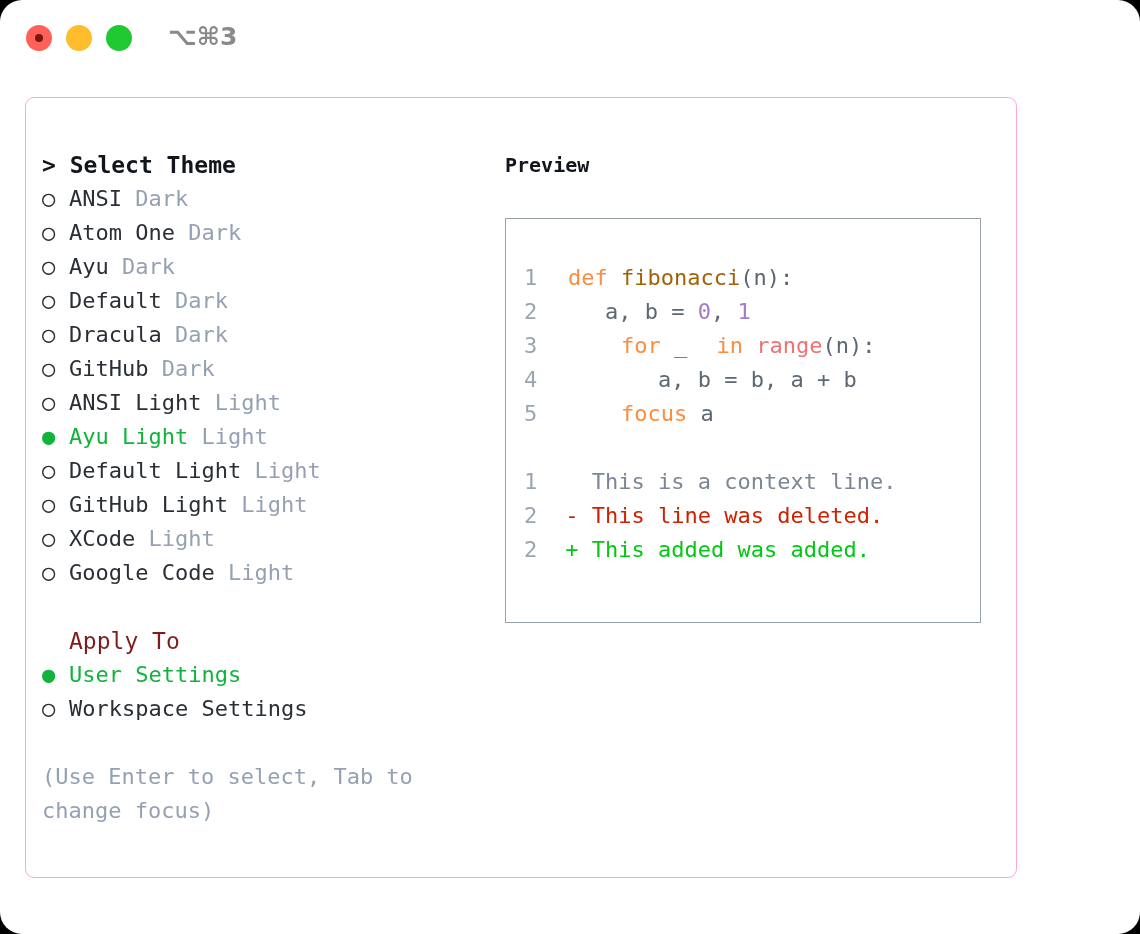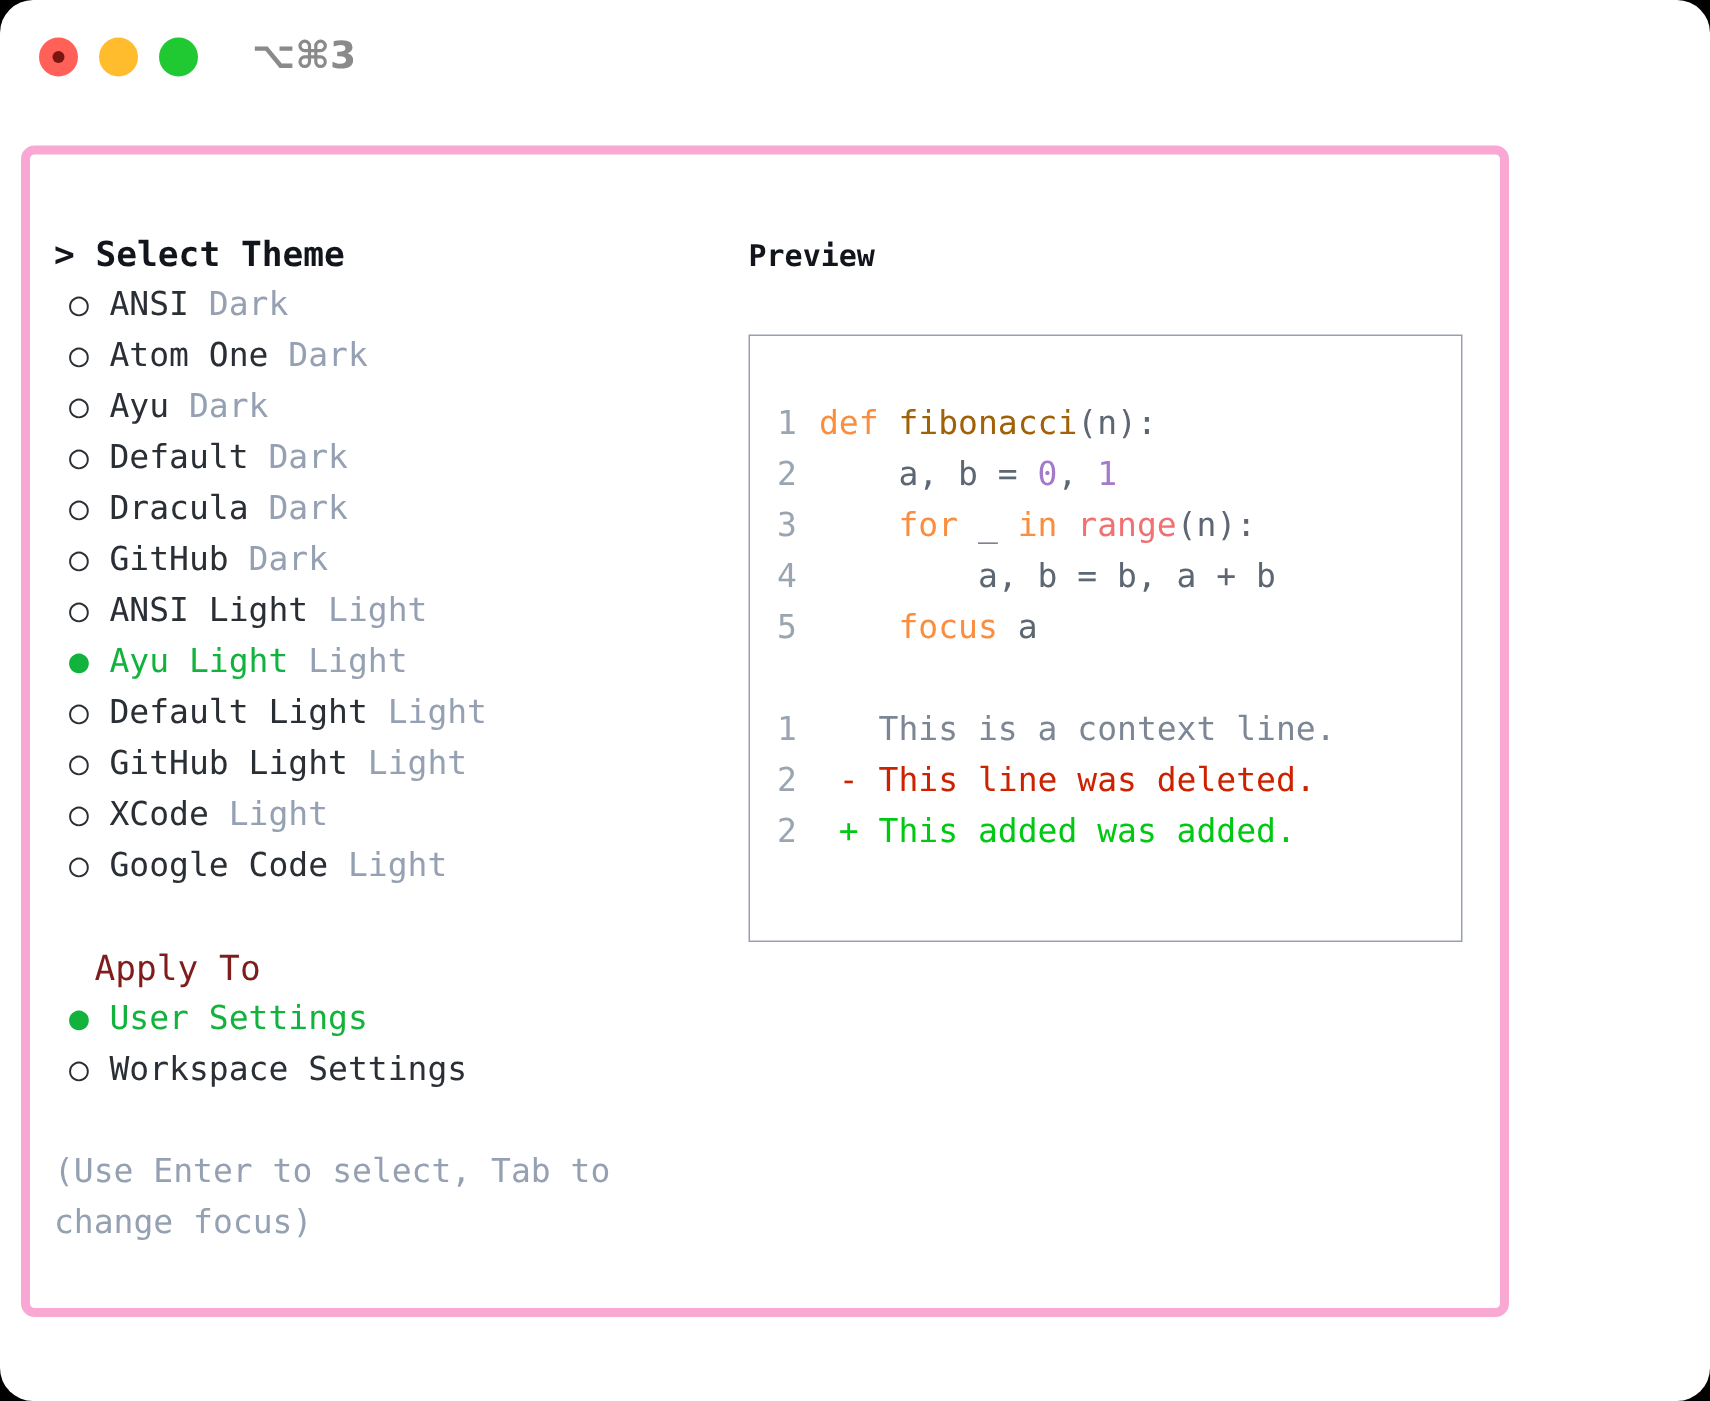--- a/index.html
+++ b/index.html
@@ -57,25 +57,25 @@
     font-size: 25px;
     font-weight: bold;
     color: #8a8a8a;
     letter-spacing: 0px;
     font-family: "DejaVu Sans", "Liberation Sans", sans-serif;
   }
 
   
   #panel {
     position: absolute;
-    left: 14px;
+    left: 25px;
     top: 97px;
     width: 992px;
     height: 781px;
-    border: 6px solid #f9a8d4;
+    border: 1px solid #f9a8d4;
     border-radius: 9px;
     box-sizing: border-box;
     background: #ffffff;
   }
 
   
   #left-col {
     position: absolute;
     left: 16px;
     top: 50px;
@@ -96,21 +96,20 @@
     white-space: pre;
     padding-left: 27px;
   }
 
   .opt-row {
     font-size: 22px;
     line-height: 34px;
     color: #2a2f36;
     white-space: pre;
     display: block;
-    margin-left: 10px;
   }
   .marker {
     display: inline-block;
     width: 27px;
     color: #2a2f36;
   }
   .opt-row.selected .marker { color: #12b33c; }
   .opt-row.selected .opt-name { color: #12b33c; }
   .opt-name { color: #2a2f36; }
   .opt-tag  { color: #95a1b3; }
@@ -151,21 +150,21 @@
   .code-line {
     font-size: 22px;
     line-height: 34px;
     white-space: pre;
   }
   .lnum {
     display: inline-block;
     width: 28px;
     color: #9aa5b1;
   }
-  .tok-kw    { color: #fa8d3e; }
+  .tok-kw    { color: #fa8d3e; margin-left: 16px; }
   .tok-fn    { color: #a16207; }
   .tok-num   { color: #a37acc; }
   .tok-builtin { color: #f07171; }
   .tok-plain { color: #5c6773; }
   .blank-line { height: 34px; }
   .diff-ctx { color: #7c8694; }
   .diff-del { color: #cc2200; margin-top: 40px; }
   .diff-add { color: #00c813; }
 </style>
 </head>

